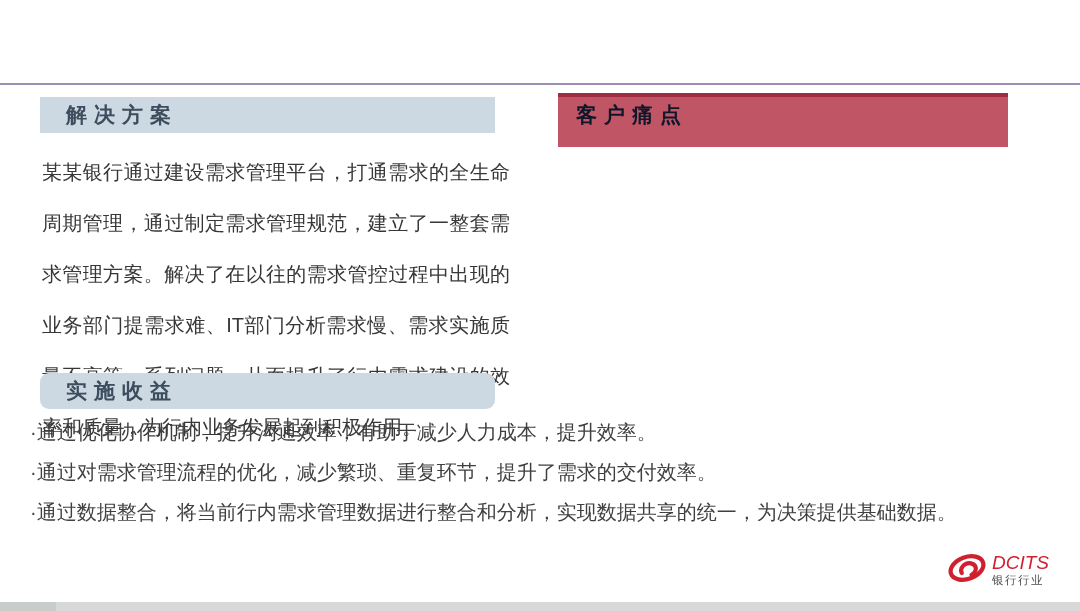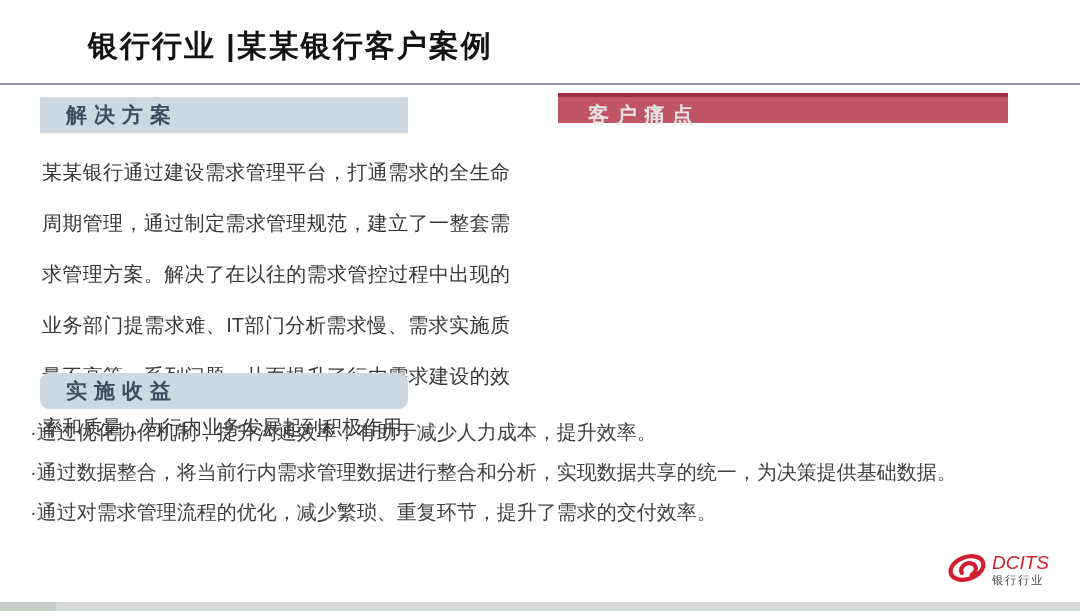--- a/index.html
+++ b/index.html
@@ -25,21 +25,21 @@
   .divider {
     position: absolute;
     left: 0; top: 83px;
     width: 1080px; height: 2px;
     background: #9b90b3;
   }
 
   .sec-header {
     position: absolute;
     left: 40px;
-    width: 368px; height: 36px;
+    width: 455px; height: 36px;
     background: #cdd9e2;
     color: #3d4d5e;
     font-family: "Liberation Serif", serif;
     font-weight: bold;
     font-size: 21px;
     letter-spacing: 7px;
     line-height: 37px;
     padding-left: 26px;
     box-sizing: border-box;
     white-space: nowrap;
@@ -53,31 +53,31 @@
     width: 468px;
     font-size: 20px;
     line-height: 51px;
     color: #373737;
     text-align: justify;
   }
 
   .pain-header {
     position: absolute;
     left: 558px; top: 93px;
-    width: 450px; height: 30px;
+    width: 450px; height: 54px;
     background: #c05565;
     border-top: 4px solid #a02c44;
     box-sizing: border-box;
-    color: #e5e5e5;
+    color: #0f172a;
     font-family: "Liberation Serif", serif;
     font-weight: bold;
     font-size: 21px;
     letter-spacing: 7px;
     line-height: 36px;
-    padding-left: 30px;
+    padding-left: 18px;
     white-space: nowrap;
   }
 
   .pain-list {
     position: absolute;
     left: 547px; top: 146px;
     width: 482px;
     font-size: 20px;
     line-height: 44px;
     color: #3a3a3a;
@@ -126,43 +126,42 @@
     left: 0; top: 602px;
     width: 56px; height: 9px;
     background: #c8cdc9;
   }
 </style>
 </head>
 <body>
 
 <div class="slide">
 
-  <div class="title">银行行业 |某某银行客户案例</div>
 
   <div class="divider"></div>
 
   <div class="sec-header" id="solution-header">
     <span>解决方案</span>
   </div>
 
   <div class="solution-body">某某银行通过建设需求管理平台，打通需求的全生命周期管理，通过制定需求管理规范，建立了一整套需求管理方案。解决了在以往的需求管控过程中出现的业务部门提需求难、IT部门分析需求慢、需求实施质量不高等一系列问题。从而提升了行内需求建设的效率和质量，为行内业务发展起到积极作用。</div>
 
   <div class="pain-header">
     <span>客户痛点</span>
   </div>
 
 
   <div class="sec-header" id="benefits-header">
     <span>实施收益</span>
   </div>
 
   <div class="benefit-list">
     <p>·通过优化协作机制，提升沟通效率，有助于减少人力成本，提升效率。</p>
+    <p>·通过对需求管理流程的优化，减少繁琐、重复环节，提升了需求的交付效率。</p>
     <p>·通过数据整合，将当前行内需求管理数据进行整合和分析，实现数据共享的统一，为决策提供基础数据。</p>
-    <p>·通过对需求管理流程的优化，减少繁琐、重复环节，提升了需求的交付效率。</p>
   </div>
 
   <div class="logo">
     <span>
       <svg width="42" height="34" viewBox="0 0 44 36">
         <g transform="rotate(-20 22 18)">
           <ellipse cx="22" cy="18" rx="18" ry="11.5" fill="none" stroke="#d01f2e" stroke-width="4.5"></ellipse>
           <path d="M15 21 a8 6.5 0 1 1 9 5.5" fill="none" stroke="#d01f2e" stroke-width="4.5" stroke-linecap="round"></path>
         </g>
       </svg>

